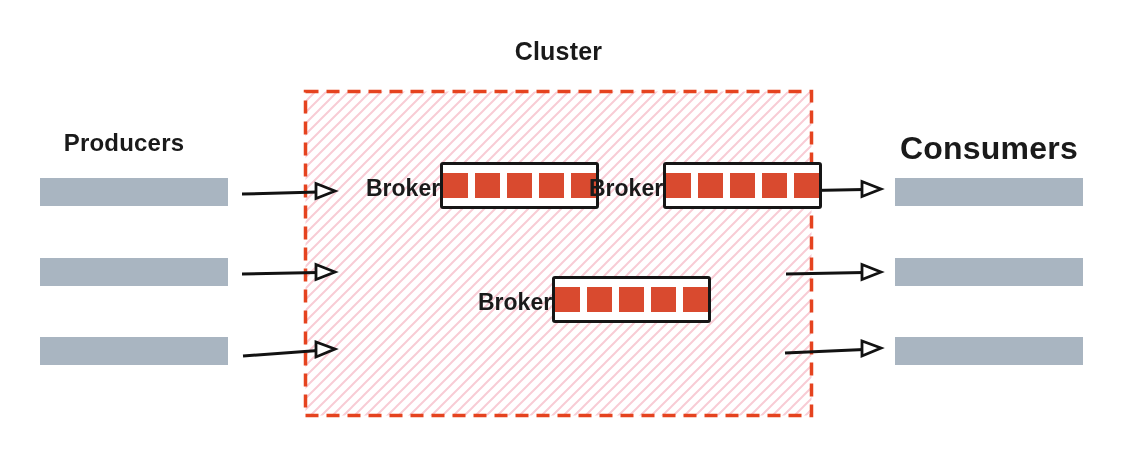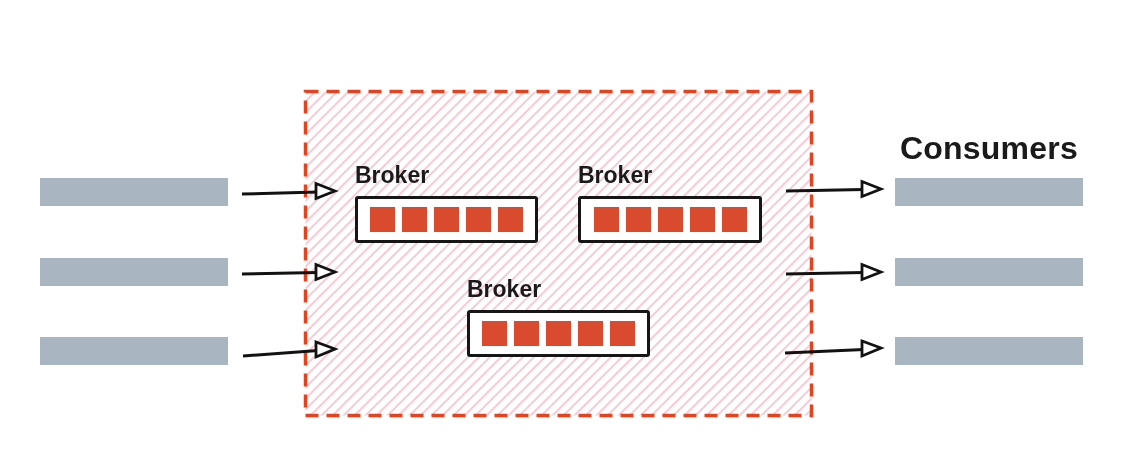--- a/index.html
+++ b/index.html
@@ -46,23 +46,24 @@
   }
   .p1{left:40px;top:178px;}
   .p2{left:40px;top:258px;}
   .p3{left:40px;top:337px;}
   .c1{left:895px;top:178px;}
   .c2{left:895px;top:258px;}
   .c3{left:895px;top:337px;}
   .broker{
     position:absolute;
     display:flex;
-    flex-direction:column;
-    align-items:flex-start;
+    flex-direction:row;
+    align-items:flex-end;
     z-index:2;
+    margin-left:11px;
   }
   .broker-1{left:355px;top:162px;width:183px;}
   .broker-2{left:578px;top:162px;width:184px;}
   .broker-3{left:467px;top:276px;width:183px;}
   .broker-label{
     font-size:23px;
     font-weight:700;
     margin-bottom:6px;
     line-height:1.2;
   }
@@ -116,21 +117,23 @@
     <g>
       <line x1="786" y1="274" x2="864" y2="272.5" style="stroke:var(--arrow-black)" stroke-width="3"></line>
       <polygon points="881,272 862,264.5 862,279.5" fill="#ffffff" style="stroke:var(--arrow-black)" stroke-width="2.8"></polygon>
     </g>
     <g>
       <line x1="785" y1="353" x2="864" y2="349.5" style="stroke:var(--arrow-black)" stroke-width="3"></line>
       <polygon points="881,348 862,341 862,356" fill="#ffffff" style="stroke:var(--arrow-black)" stroke-width="2.8"></polygon>
     </g>
   </svg>
 
+  <div class="label cluster-title">Cluster</div>
 
+  <div class="label producers-title">Producers</div>
 
   <div class="label consumers-title">Consumers</div>
 
   <div class="stream-bar p1"></div>
   <div class="stream-bar p2"></div>
   <div class="stream-bar p3"></div>
 
   <div class="stream-bar c1"></div>
   <div class="stream-bar c2"></div>
   <div class="stream-bar c3"></div>

